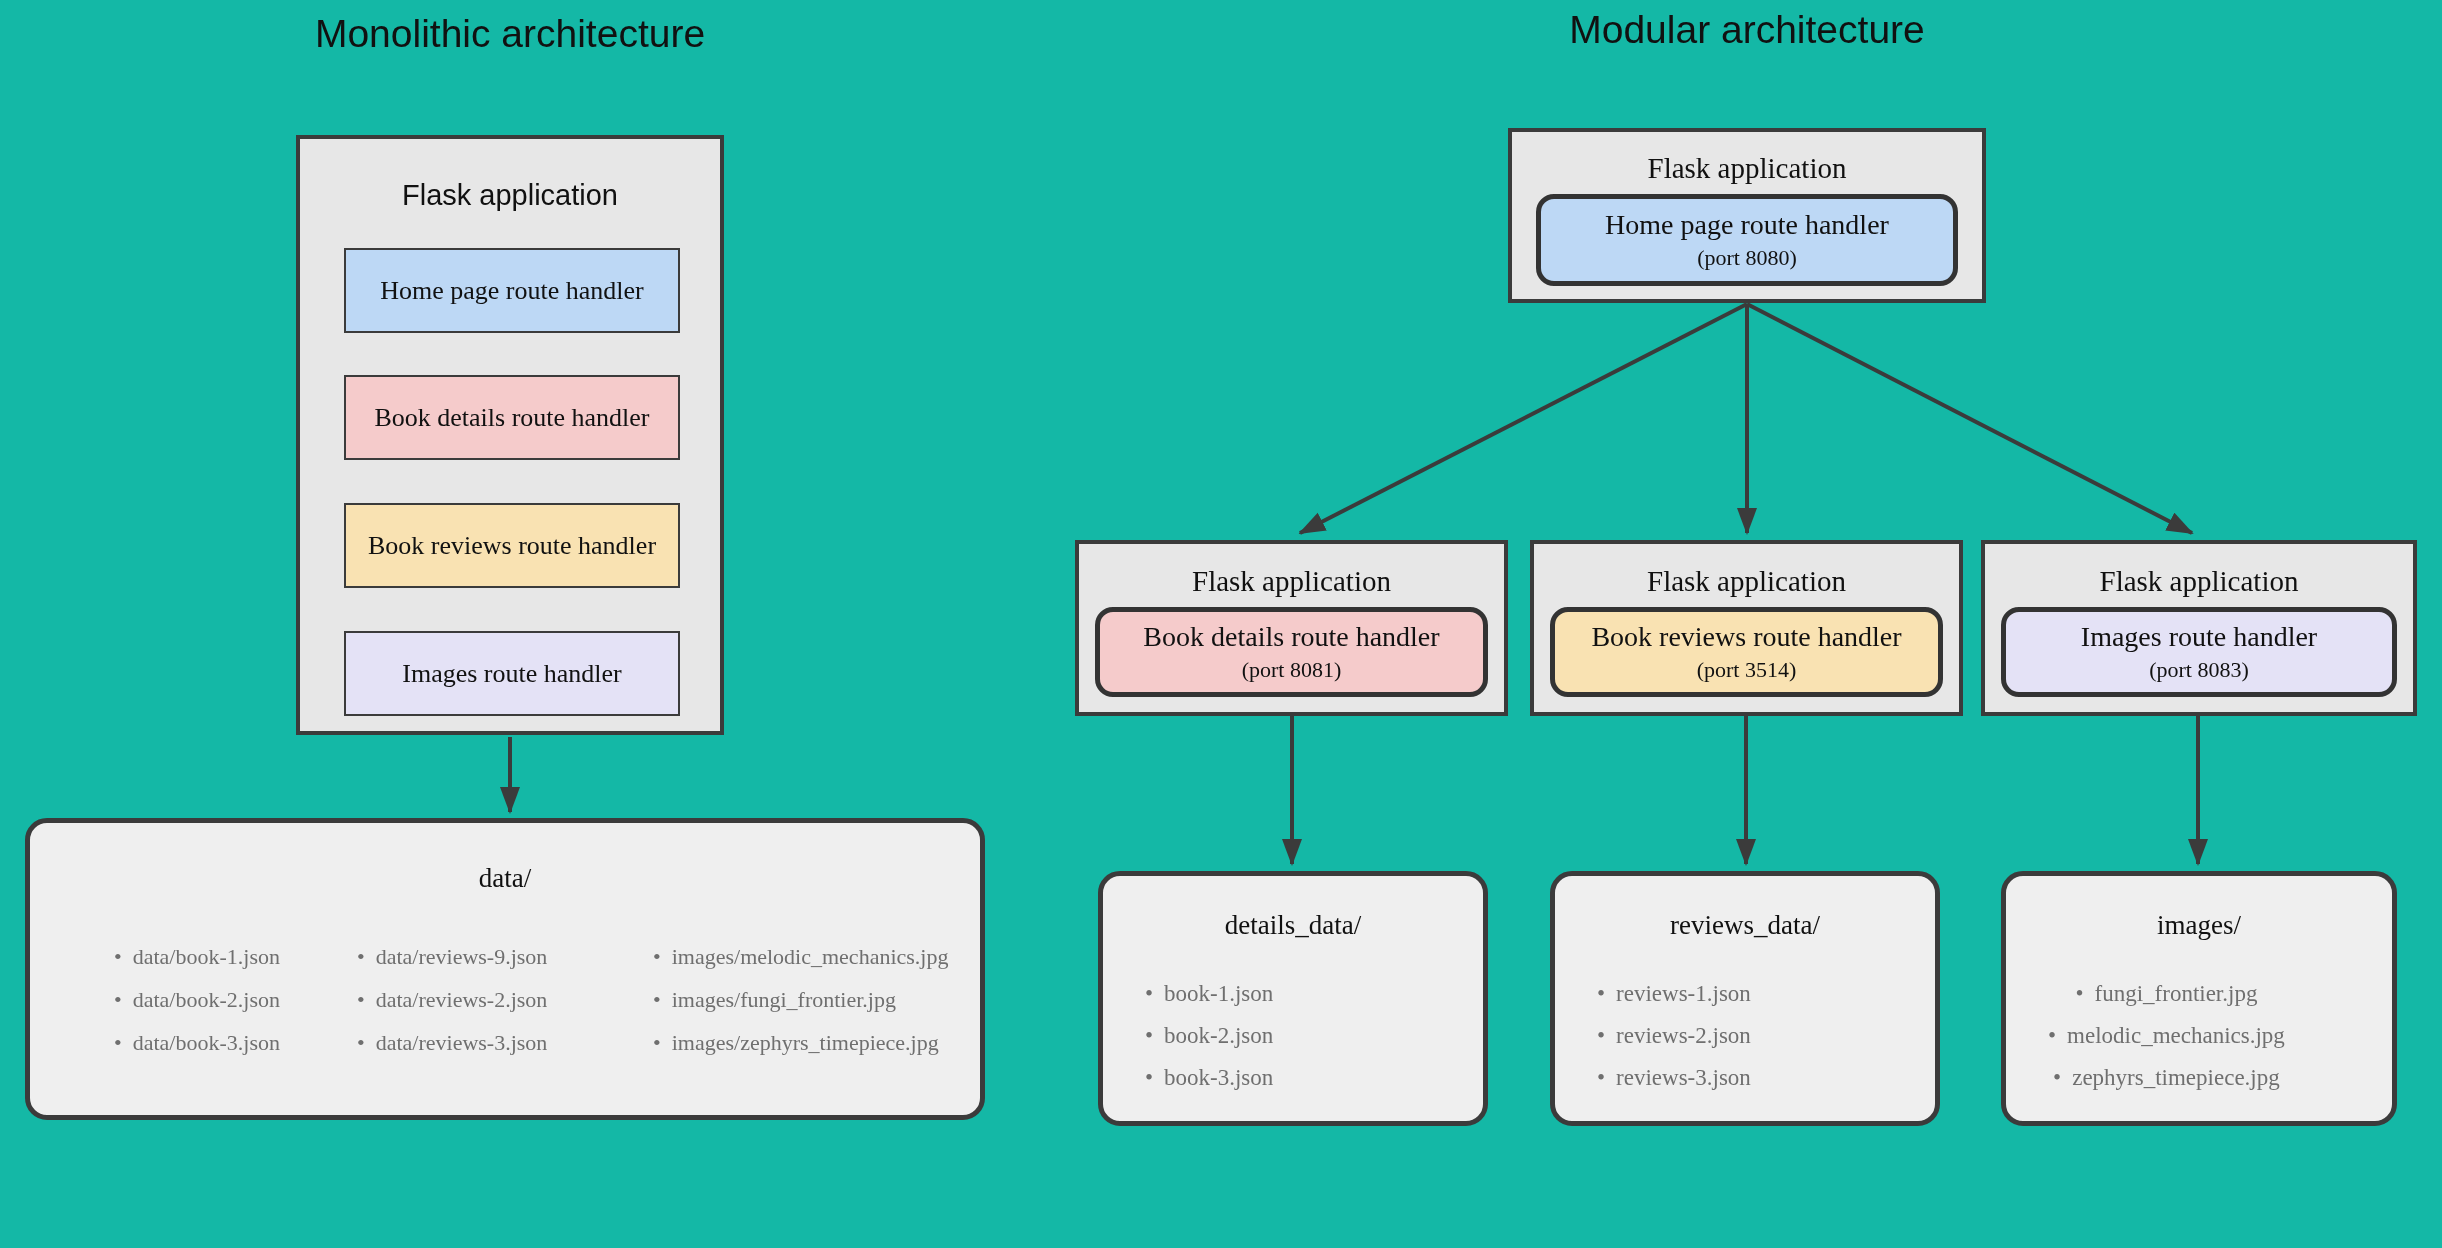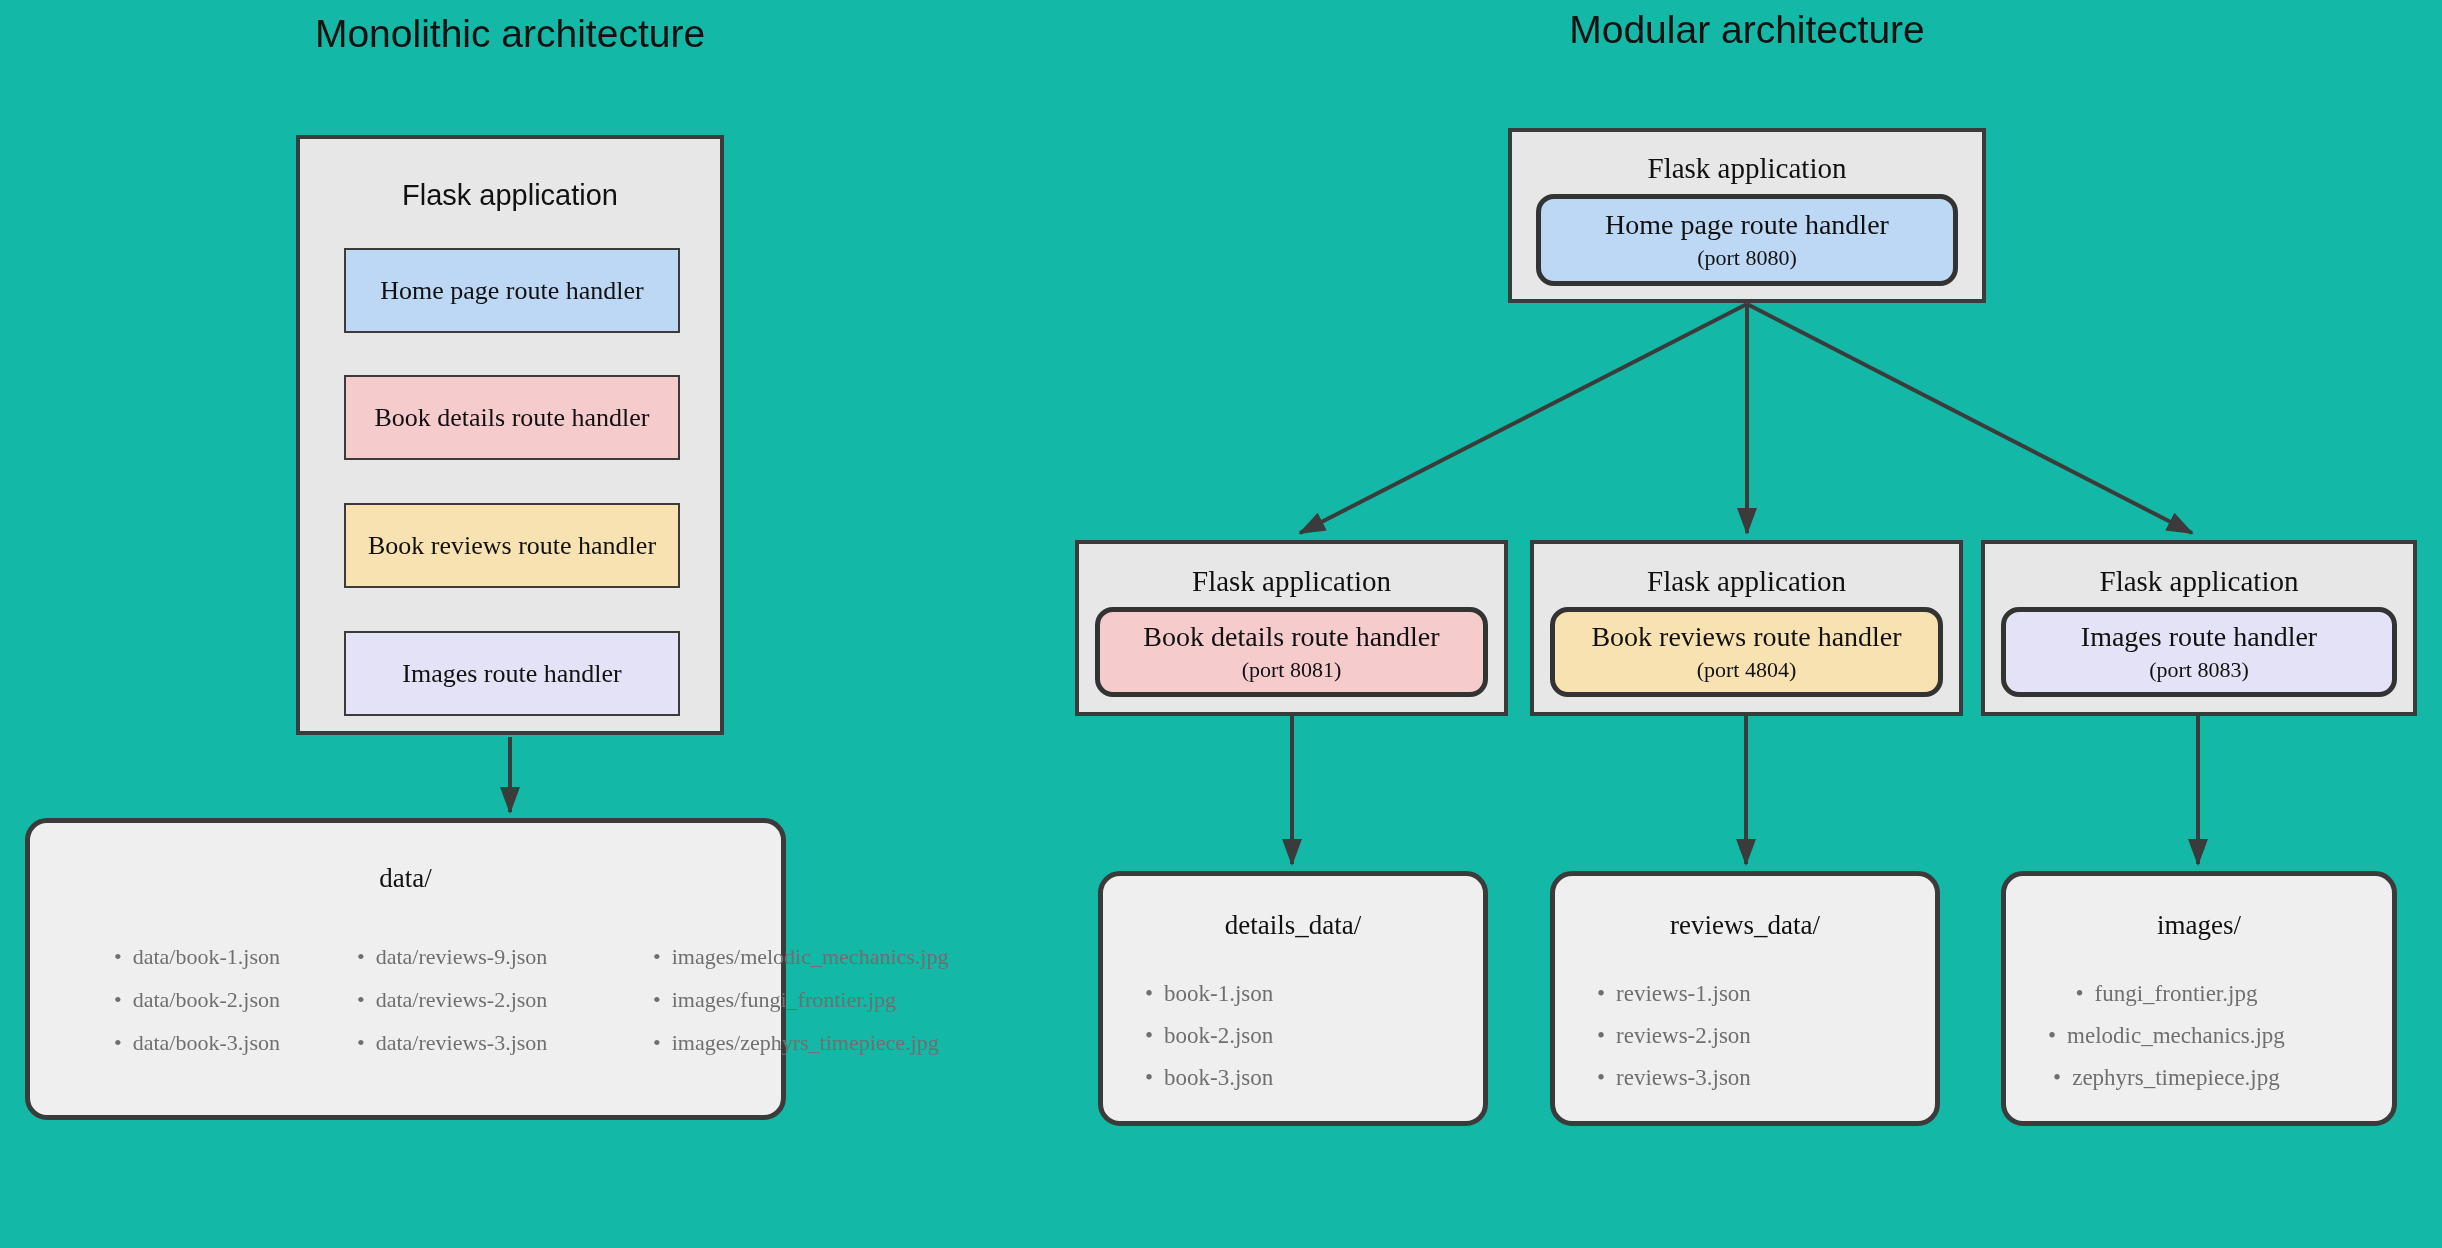--- a/index.html
+++ b/index.html
@@ -62,21 +62,21 @@
   <div class="title" style="left:110px; top:12px; width:800px;">Monolithic architecture</div>
 
   <div class="app-box" style="left:296px; top:135px; width:428px; height:600px;">
     <div class="app-label sans" style="top:40px;">Flask application</div>
     <div class="handler-l" style="left: 44px; top: 109px; width: 336px; height: 85px; background-color: rgb(189, 216, 245);">Home page route handler</div>
     <div class="handler-l" style="left: 44px; top: 236px; width: 336px; height: 85px; background-color: rgb(245, 203, 203);">Book details route handler</div>
     <div class="handler-l" style="left: 44px; top: 364px; width: 336px; height: 85px; background-color: rgb(249, 226, 178);">Book reviews route handler</div>
     <div class="handler-l" style="left: 44px; top: 492px; width: 336px; height: 85px; background-color: rgb(228, 226, 246);">Images route handler</div>
   </div>
 
-  <div class="data-box" style="left:25px; top:818px; width:761px; height:302px;padding-left:48px;">
+  <div class="data-box" style="left:25px; top:818px; width:960px; height:302px;padding-left:48px;">
     <div class="data-title" style="top:40px;">data/</div>
     <div class="file-list left-cols" style="left:84px; top:112px;">
       <div class="file-item">data/book-1.json</div>
       <div class="file-item">data/book-2.json</div>
       <div class="file-item">data/book-3.json</div>
     </div>
     <div class="file-list left-cols" style="left:327px; top:112px;">
       <div class="file-item">data/reviews-9.json</div>
       <div class="file-item">data/reviews-2.json</div>
       <div class="file-item">data/reviews-3.json</div>
@@ -103,21 +103,21 @@
     <div class="handler-r serif" style="left: 16px; top: 63px; width: 393px; height: 90px; background-color: rgb(245, 203, 203);">
       <div class="line1">Book details route handler</div>
       <div class="port">(port 8081)</div>
     </div>
   </div>
 
   <div class="app-box" style="left:1530px; top:540px; width:433px; height:176px;">
     <div class="app-label serif" style="top:21px;">Flask application</div>
     <div class="handler-r serif" style="left: 16px; top: 63px; width: 393px; height: 90px; background-color: rgb(249, 226, 178);">
       <div class="line1">Book reviews route handler</div>
-      <div class="port">(port 4804)</div>
+      <div class="port">(port 3514)</div>
     </div>
   </div>
 
   <div class="app-box" style="left:1981px; top:540px; width:436px; height:176px;">
     <div class="app-label serif" style="top:21px;">Flask application</div>
     <div class="handler-r serif" style="left: 16px; top: 63px; width: 396px; height: 90px; background-color: rgb(228, 226, 246);">
       <div class="line1">Images route handler</div>
       <div class="port">(port 8083)</div>
     </div>
   </div>

